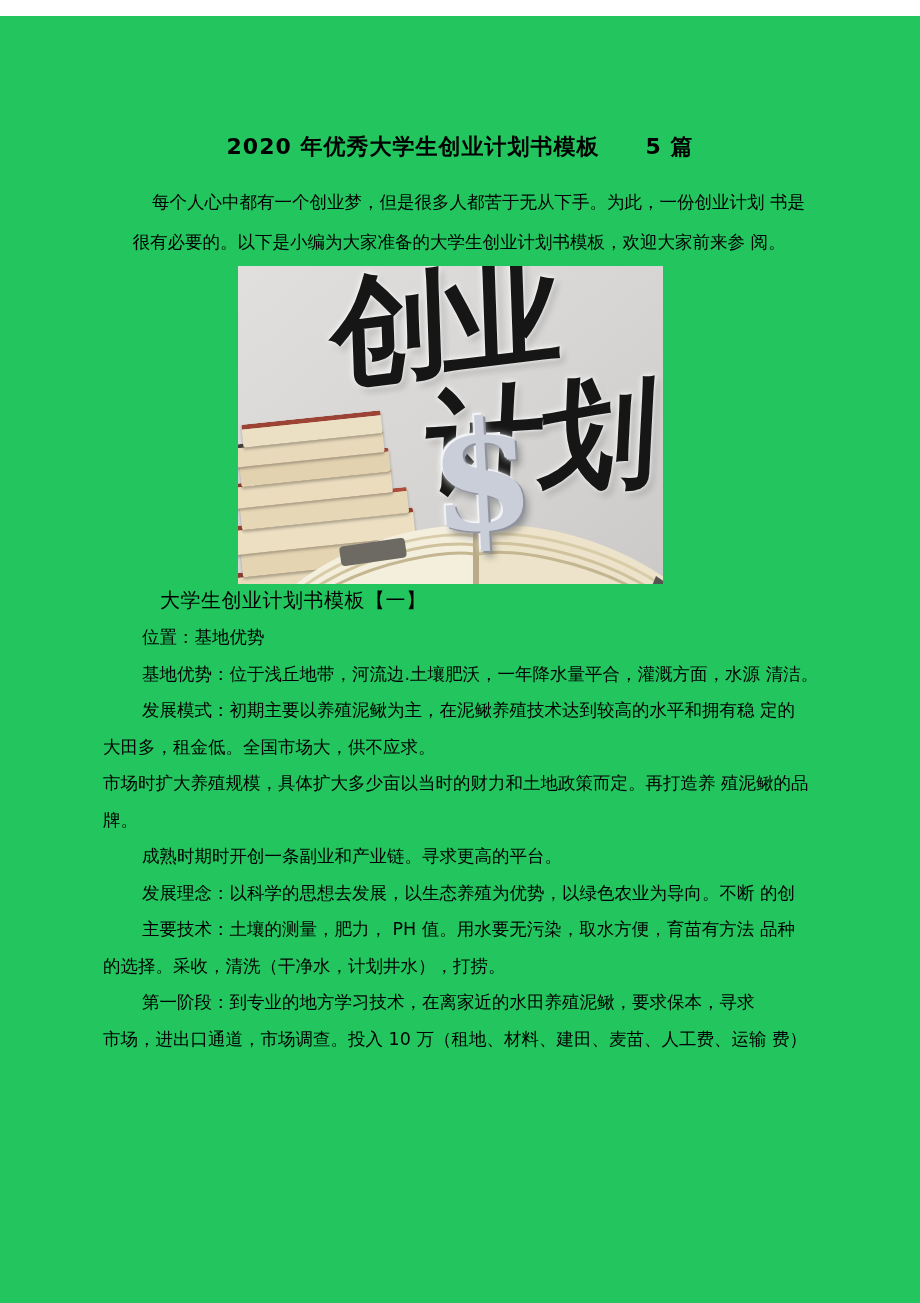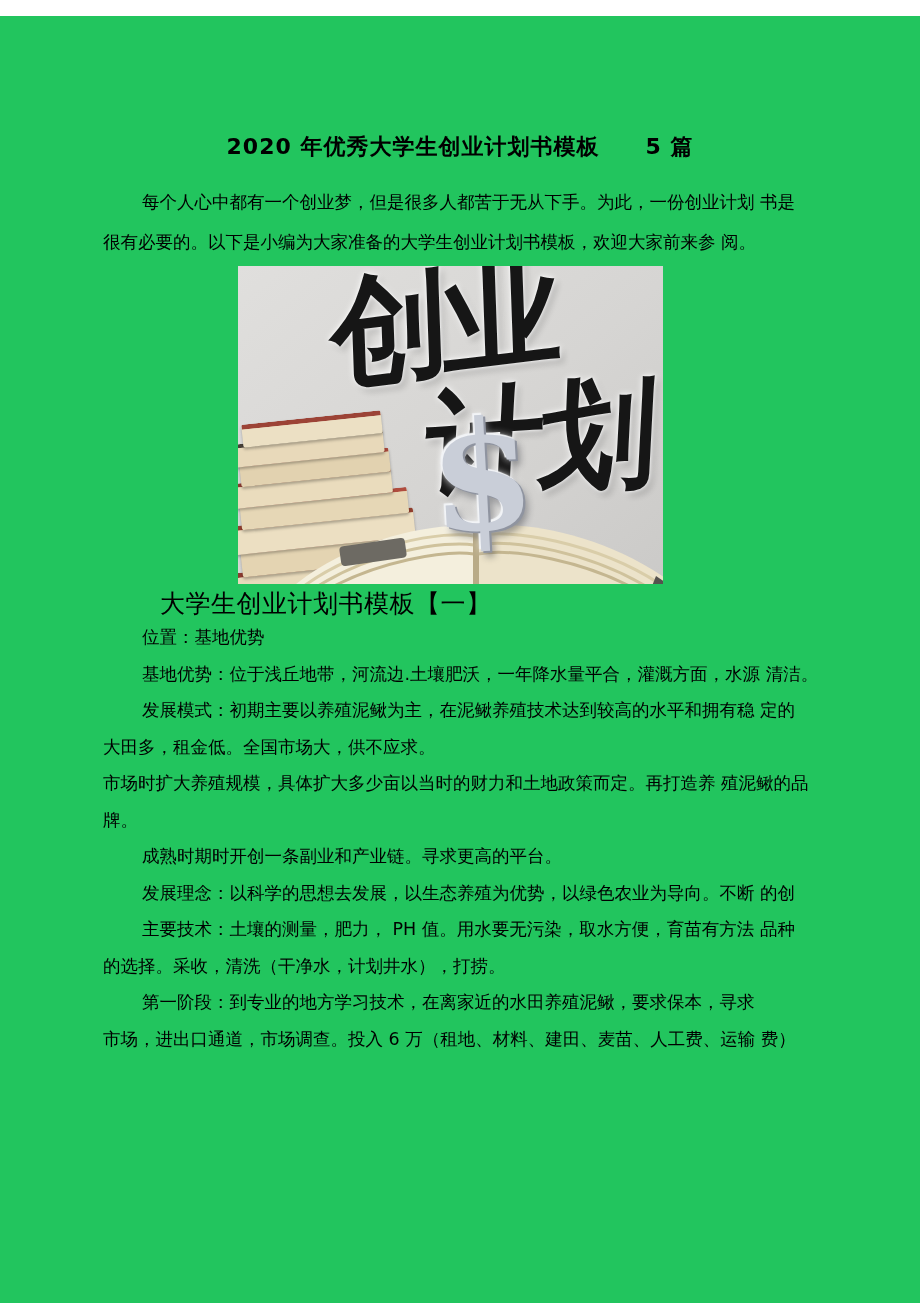--- a/index.html
+++ b/index.html
@@ -10,21 +10,21 @@
   }
   
   .doc-title{
     position:absolute;top:116px;left:0;width:920px;margin:0;
     text-align:center;font-size:22px;font-weight:bold;letter-spacing:1px;
     white-space:pre;color:#000;
   }
   
   .intro{
     position:absolute;top:166px;left:103px;width:712px;
-    font-size:17.5px;line-height:40px;
+    font-size:17.5px;line-height:40px;text-align:center;
   }
   .intro .line{white-space:pre;}
   .intro .line.indent{padding-left:39px;}
   
   .hero{
     position:absolute;left:238px;top:250px;width:425px;height:318px;
     background:linear-gradient(140deg,#e0dfdd 0%,#d6d5d3 55%,#cbcac8 100%);
     overflow:hidden;
   }
   .callig{
@@ -50,21 +50,21 @@
   .openbook{position:absolute;left:58px;bottom:-12px;width:372px;height:98px;z-index:2;}
   
   .dollar{
     position:absolute;left:192px;top:122px;font-size:150px;font-weight:bold;z-index:3;
     font-family:"DejaVu Serif","Liberation Serif",serif;
     color:#c9ced8;transform:rotate(-3deg);
     text-shadow:2px 2px 0 #8f94a0,-2px -2px 1px #f2f4f7,4px 6px 7px rgba(30,32,40,.4),0 0 9px rgba(255,255,255,.9);
   }
   
   .section-heading{
-    position:absolute;left:160px;top:571px;font-size:25px;letter-spacing:.5px;white-space:pre;
+    position:absolute;left:160px;top:571px;font-size:20px;letter-spacing:.5px;white-space:pre;
   }
   
   .body-lines{
     position:absolute;left:103px;top:603px;width:716px;
     font-size:17.5px;line-height:36.5px;
   }
   .body-lines .line{white-space:pre;}
   .body-lines .line.indent{padding-left:39px;}
 </style>
 </head>
@@ -119,16 +119,16 @@
       <div class="line indent">基地优势：位于浅丘地带，河流边.土壤肥沃，一年降水量平合，灌溉方面，水源 清洁。</div>
       <div class="line indent">发展模式：初期主要以养殖泥鳅为主，在泥鳅养殖技术达到较高的水平和拥有稳 定的</div>
       <div class="line">大田多，租金低。全国市场大，供不应求。</div>
       <div class="line">市场时扩大养殖规模，具体扩大多少亩以当时的财力和土地政策而定。再打造养 殖泥鳅的品</div>
       <div class="line">牌。</div>
       <div class="line indent">成熟时期时开创一条副业和产业链。寻求更高的平台。</div>
       <div class="line indent">发展理念：以科学的思想去发展，以生态养殖为优势，以绿色农业为导向。不断 的创</div>
       <div class="line indent">主要技术：土壤的测量，肥力， PH 值。用水要无污染，取水方便，育苗有方法 品种</div>
       <div class="line">的选择。采收，清洗（干净水，计划井水），打捞。</div>
       <div class="line indent">第一阶段：到专业的地方学习技术，在离家近的水田养殖泥鳅，要求保本，寻求</div>
-      <div class="line">市场，进出口通道，市场调查。投入 6 万（租地、材料、建田、麦苗、人工费、运输 费）</div>
+      <div class="line">市场，进出口通道，市场调查。投入 10 万（租地、材料、建田、麦苗、人工费、运输 费）</div>
     </div>
 
 </div>
 
 </body></html>

